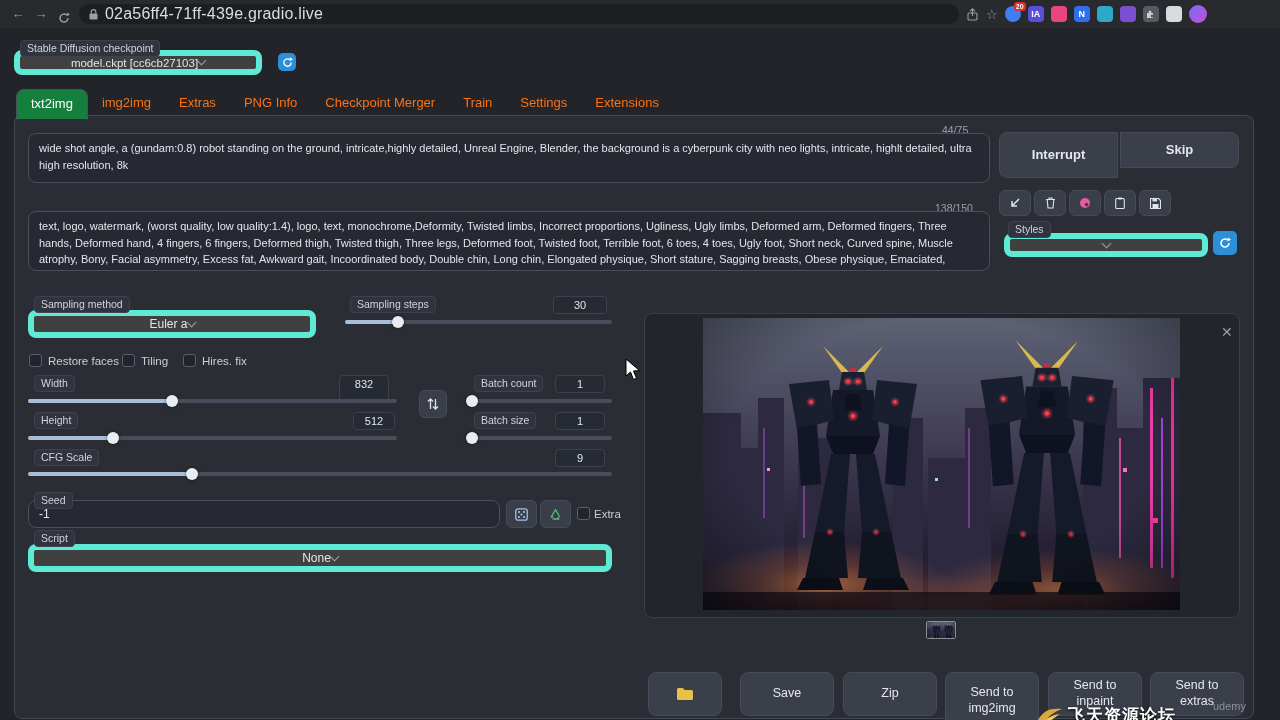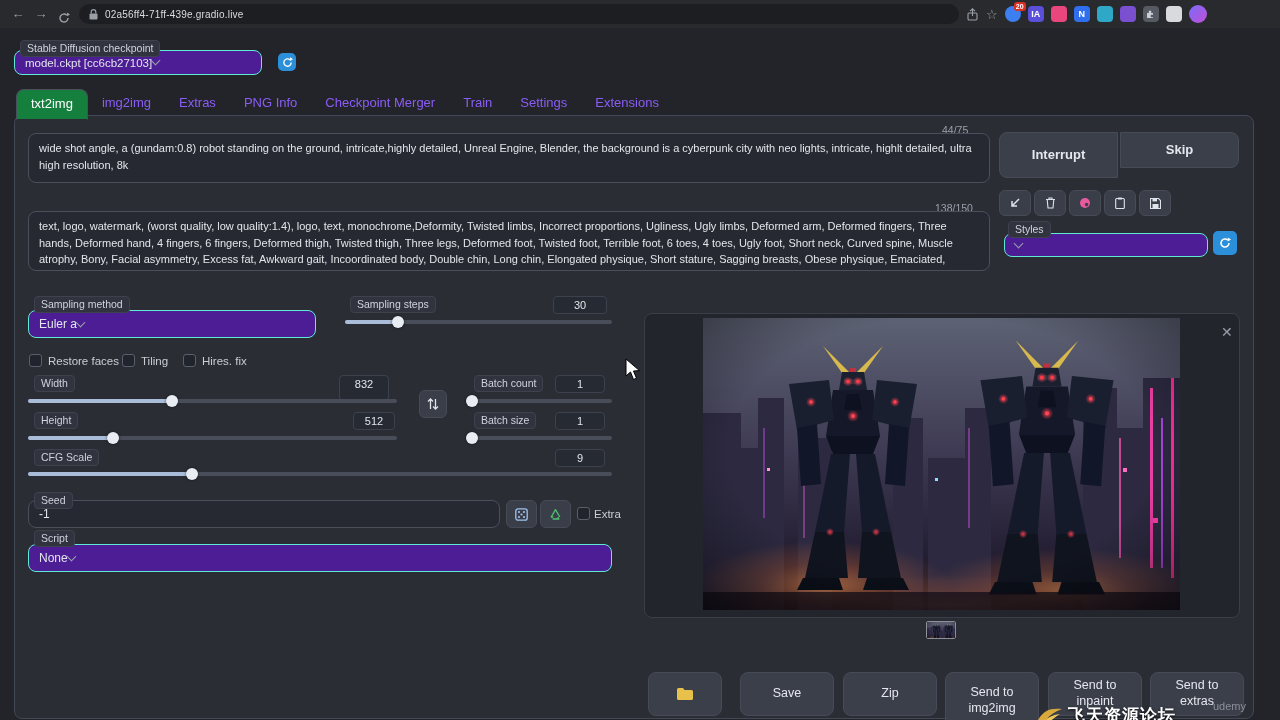--- a/index.html
+++ b/index.html
@@ -4,49 +4,49 @@
 <style>
   *{margin:0;padding:0;box-sizing:border-box}
   html,body{background:#111}
   body{font-family:"Liberation Sans",sans-serif}
   #root{position:relative;width:1280px;height:720px;background:#222429;overflow:hidden}
 
   
   #bbar{position:absolute;left:0;top:0;width:1280px;height:28px;background:#292a2e;display:flex;align-items:center;gap:7px;padding:0 10px;z-index:30}
   .navic{color:#9aa0a6;font-size:13px;width:16px;text-align:center;flex:none;line-height:28px}
   #urlpill{height:20px;width:880px;background:#1d1e22;border-radius:10px;display:flex;align-items:center;gap:7px;padding:0 10px;flex:none}
-  #urltext{color:#dadce0;font-size:10px;letter-spacing:.2px}
+  #urltext{color:#dadce0;font-size:16px;letter-spacing:.2px}
   .bic{width:16px;height:16px;border-radius:4px;flex:none;position:relative;font-size:9px;color:#fff;display:flex;align-items:center;justify-content:center;font-weight:bold}
   .badge{position:absolute;right:-5px;top:-4px;background:#d93025;color:#fff;font-size:7px;padding:0 2px;border-radius:3px;line-height:9px}
   #avatar{width:18px;height:18px;border-radius:50%;background:linear-gradient(135deg,#7b6cf6,#c04fd8);flex:none}
   .star{color:#9aa0a6;font-size:13px;flex:none}
 
   
   .chip{position:absolute;font-size:10.5px;color:#ced3dc;background:#31343e;border:1px solid #3d424d;border-radius:4px;padding:1px 6px;line-height:13px;z-index:5;white-space:nowrap}
   .panel{position:absolute;background:#2b2d35;border:1px solid #434856;border-radius:8px}
-  .dd{position:absolute;background:#4c1d95;border:1px solid #5eead4;border-radius:8px;color:#e2e5eb;font-size:12px;display:flex;align-items:center;justify-content:flex-start;padding:0 10px}
+  .dd{position:absolute;background:#404040;border:6px solid #5eead4;border-radius:8px;color:#e2e5eb;font-size:12px;display:flex;align-items:center;justify-content:center;padding:0 10px}
   .chev{width:7px;height:7px;border-right:1.5px solid #9aa1ac;border-bottom:1.5px solid #9aa1ac;transform:rotate(45deg);margin-top:-4px;flex:none}
   .numbox{position:absolute;background:#262a33;border:1px solid #3c414d;border-radius:4px;color:#e0e4eb;font-size:11px;text-align:center;line-height:16px}
   .btn{position:absolute;background:#3b3f4a;border:1px solid #464b57;border-radius:8px;color:#e4e7ed;font-size:12.5px;display:flex;align-items:center;justify-content:center;text-align:center;line-height:1.25}
   .smallbtn{position:absolute;background:#3a3e49;border:1px solid #464b57;border-radius:6px;display:flex;align-items:center;justify-content:center}
   .bluebtn{position:absolute;background:#2b90d9;border-radius:5px;display:flex;align-items:center;justify-content:center}
   .lbl{position:absolute;color:#c9cdd6;font-size:11.5px;white-space:nowrap}
   .cbx{position:absolute;width:13px;height:13px;background:#20242c;border:1px solid #5a5f6b;border-radius:3px}
   textarea.ta{position:absolute;background:#262932;border:1px solid #4a4f5b;border-radius:8px;color:#e2e5ea;font-size:11px;line-height:1.5;padding:6px 10px;resize:none;overflow:hidden;font-family:"Liberation Sans",sans-serif}
   .counter{position:absolute;color:#9aa0ab;font-size:10.5px}
 
   
   .slider{position:absolute;height:12px}
   .slider .track{position:absolute;top:4px;left:0;right:0;height:4px;background:#484d59;border-radius:2px}
   .slider .fill{position:absolute;top:4px;left:0;width:var(--p,0%);height:4px;background:#a9bcd8;border-radius:2px}
   .slider .thumb{position:absolute;top:0;left:var(--p,0%);width:12px;height:12px;margin-left:-6px;background:#e8ecf3;border-radius:50%;box-shadow:0 0 3px rgba(0,0,0,.6)}
 
   
   #tabbar{position:absolute;left:16px;top:89px;display:flex;z-index:6}
-  .tab{color:#8b5cf6;font-size:13px;padding:6px 14px 8px 14px}
+  .tab{color:#f97316;font-size:13px;padding:6px 14px 8px 14px}
   .tab.active{color:#fff;background:#15803d;border:1px solid #4a4f5b;border-bottom:1px solid #2b2d35;border-radius:8px 8px 0 0;margin-bottom:-1px}
 
   
   #statusbar{position:absolute;left:644px;top:292px;width:596px;height:18px;background:#30333d;border-radius:4px;color:#d7dbe1;font-size:11.5px;font-weight:bold;display:flex;align-items:center;padding:0 6px;z-index:4}
   #imgpanel{position:absolute;left:644px;top:313px;width:596px;height:305px;background:#23252d;border:1px solid #3a3e49;border-radius:8px}
   #closex{position:absolute;left:1221px;top:324px;color:#9aa0aa;font-size:14px;z-index:6}
   #thumbwrap{position:absolute;left:926px;top:621px;width:30px;height:18px;border:1px solid #8a8f99;border-radius:2px;overflow:hidden;background:#000}
 
   
   #wmark{position:absolute;left:1036px;top:704px;z-index:20;text-align:center}

